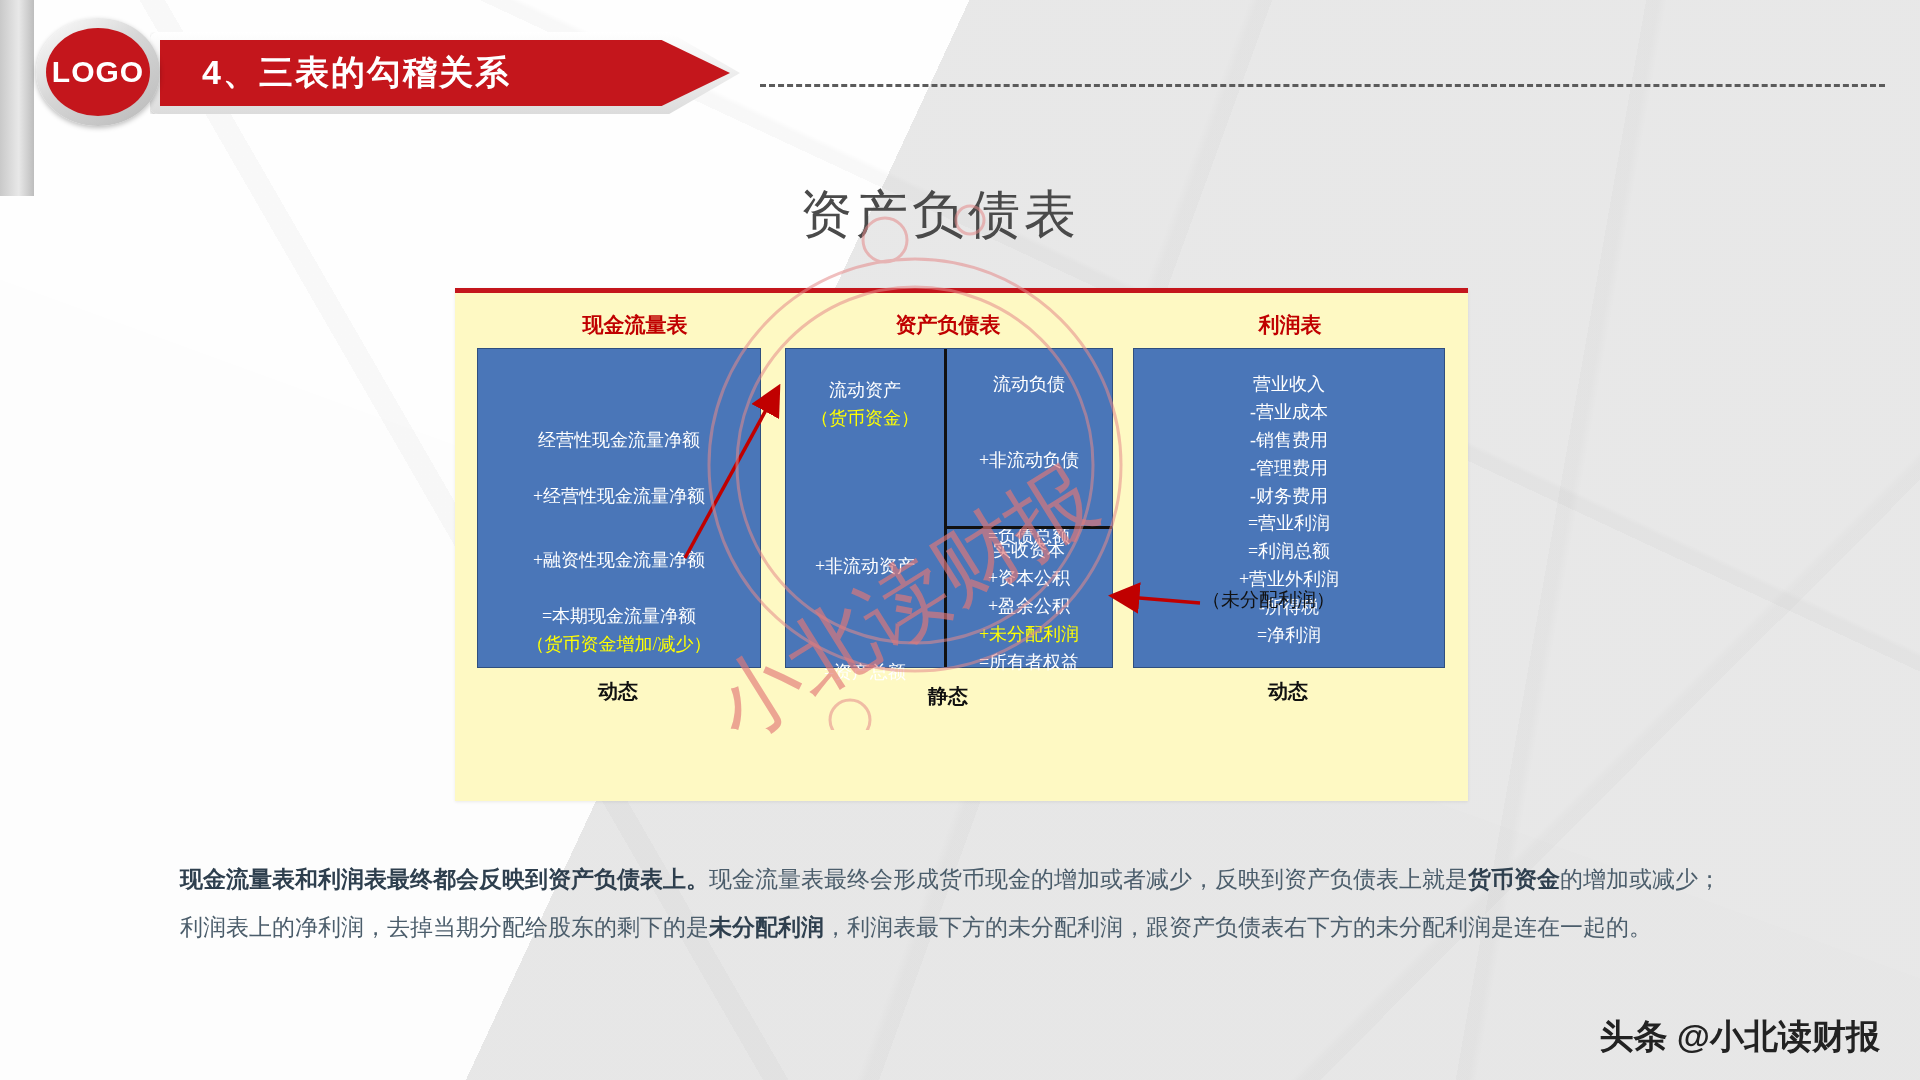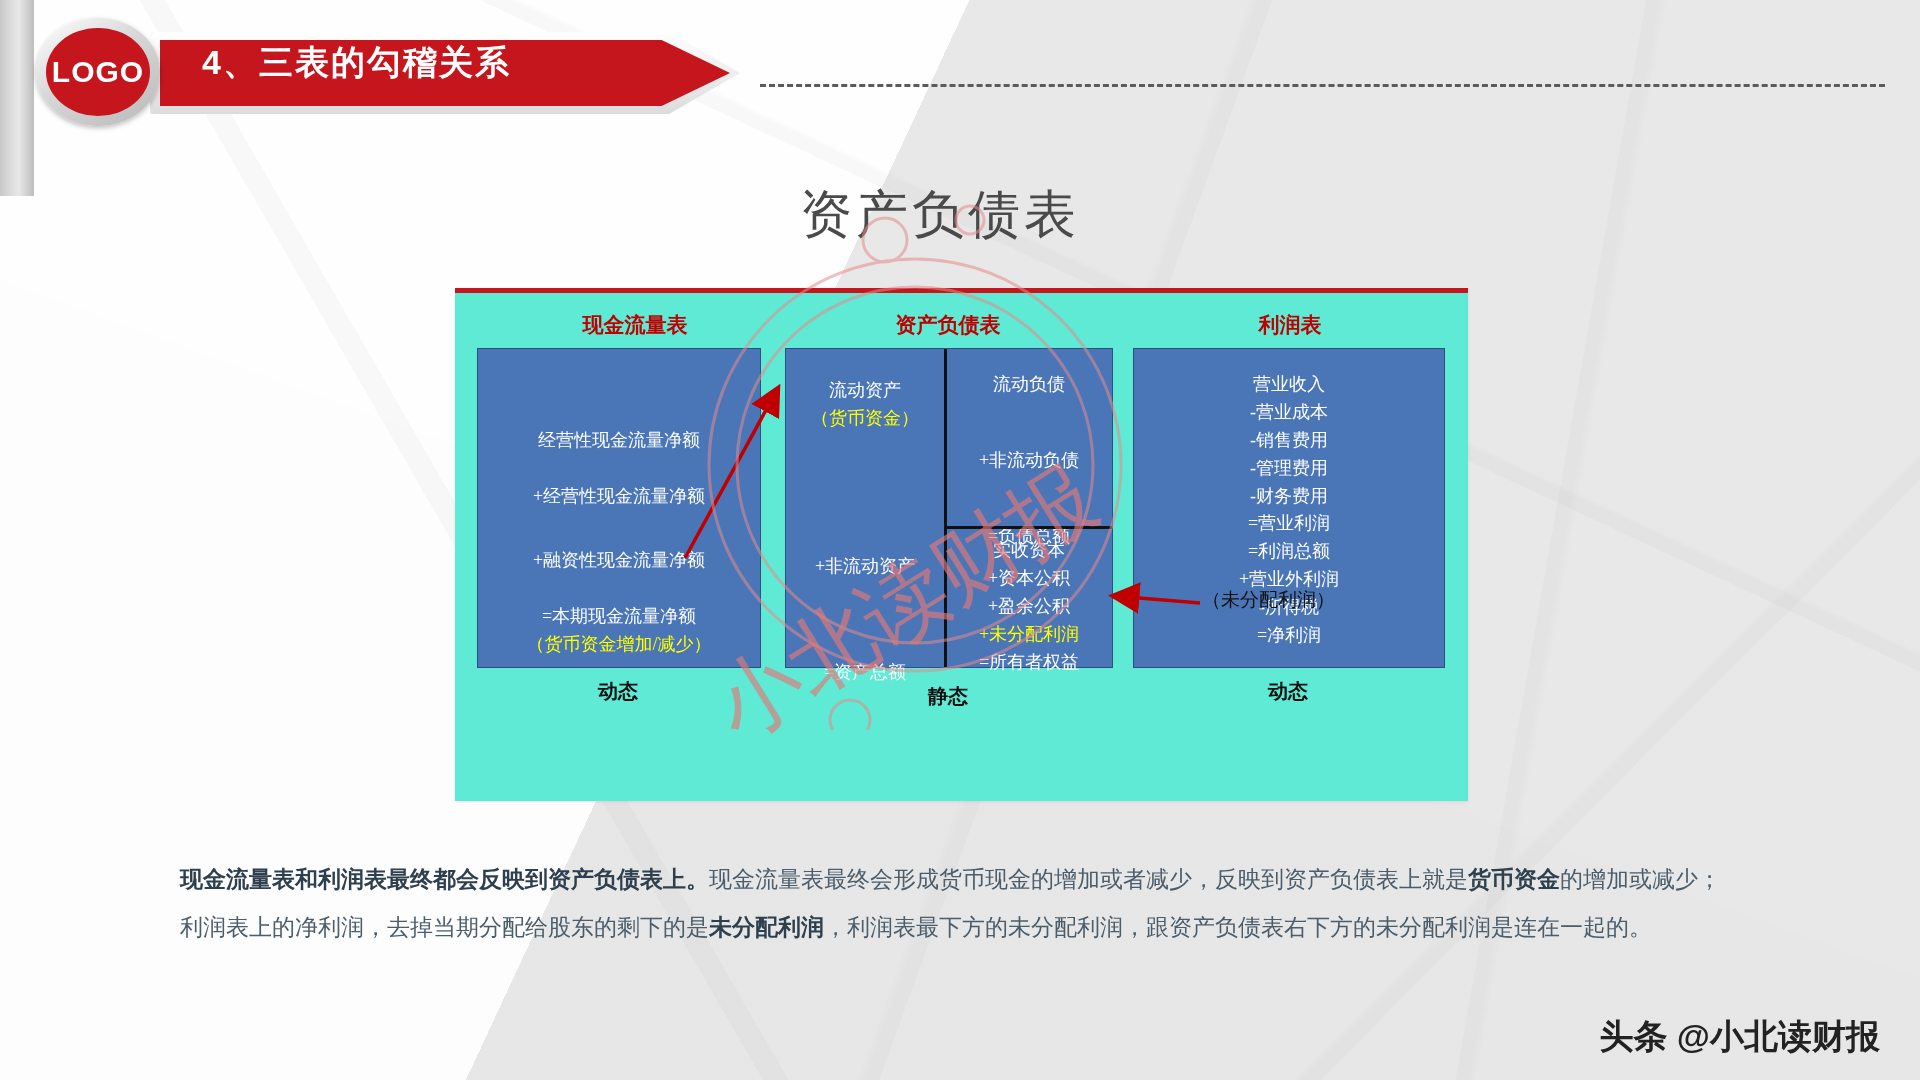--- a/index.html
+++ b/index.html
@@ -81,21 +81,21 @@
     clip-path: polygon(0 0, 88% 0, 100% 50%, 88% 100%, 0 100%);
     box-shadow: 0 2px 4px rgba(0,0,0,0.25);
     z-index: 4;
   }
   .title-banner {
     position: absolute;
     left: 160px; top: 40px;
     width: 570px; height: 66px;
     background: #c4161c;
     clip-path: polygon(0 0, 88% 0, 100% 50%, 88% 100%, 0 100%);
-    display: flex; align-items: flex-start;
+    display: flex; align-items: center;
     z-index: 5;
   }
   .title-text {
     color: #ffffff;
     font-size: 34px;
     font-weight: bold;
     margin-left: 42px;
     letter-spacing: 2px;
   }
   .dashed-rule {
@@ -113,21 +113,21 @@
     font-size: 52px;
     color: #4a4a4a;
     letter-spacing: 4px;
   }
 
   
   .diagram {
     position: absolute;
     left: 455px; top: 288px;
     width: 1013px; height: 508px;
-    background: #5eead4;
+    background: #fef9c3;
     border-top: 5px solid #c4161c;
     box-shadow: 0 1px 3px rgba(0,0,0,0.08);
     z-index: 2;
   }
   .col-head {
     position: absolute;
     color: #c00000;
     font-weight: bold;
     font-size: 21px;
     text-align: center;

